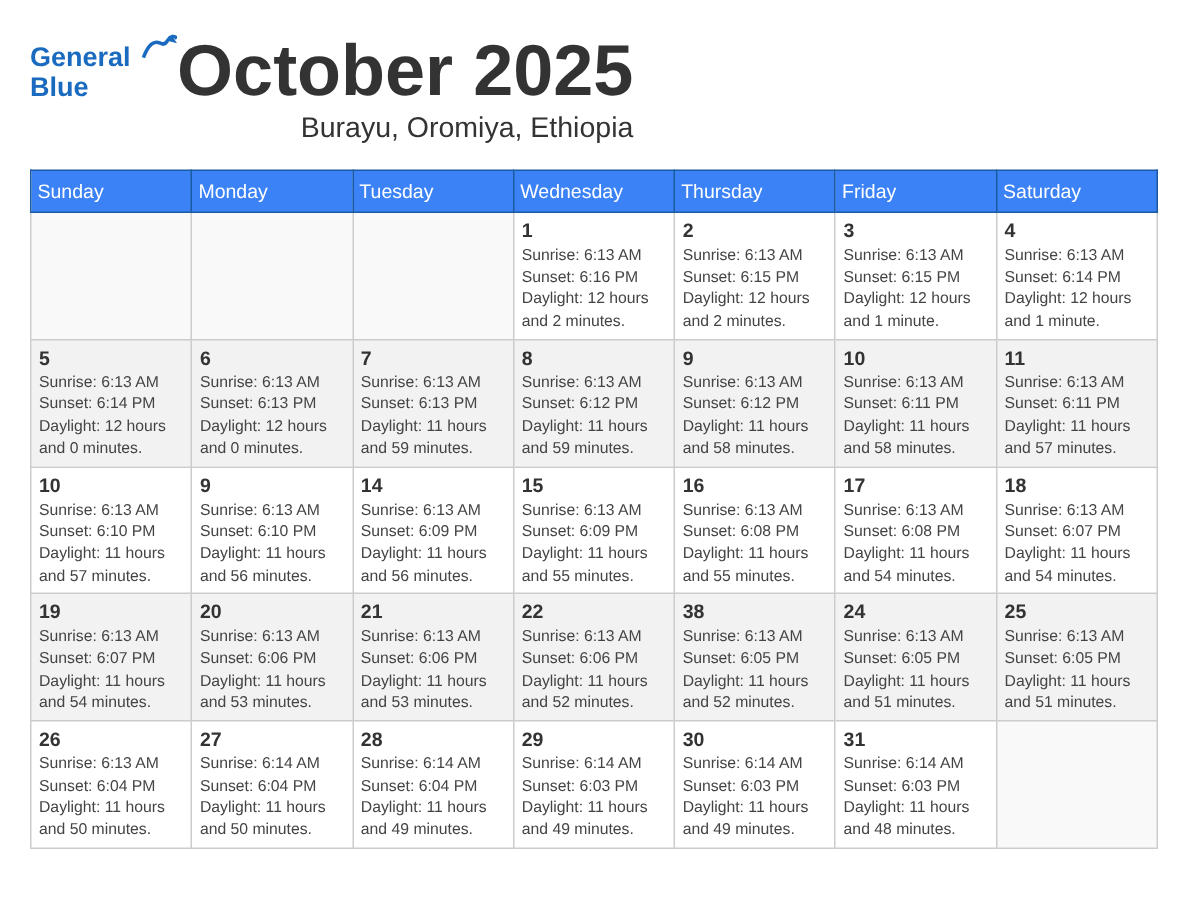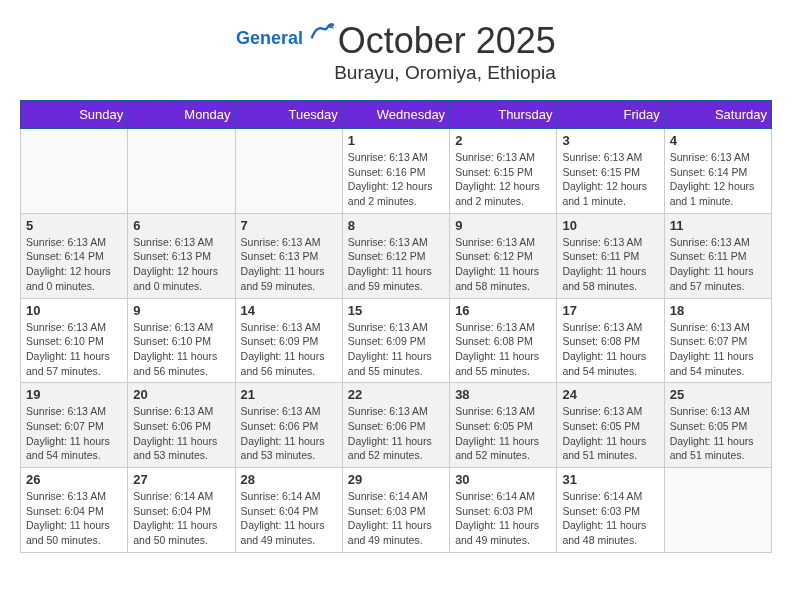--- a/index.html
+++ b/index.html
@@ -5,21 +5,21 @@
     * { box-sizing: border-box; margin: 0; padding: 0; }
     body {
       font-family: Arial, sans-serif;
       background: #fff;
       width: 792px;
       min-height: 612px;
       padding: 20px;
     }
     .header {
       display: flex;
-      justify-content: center;
+      justify-content: flex-start;
       align-items: flex-start;
       margin-bottom: 16px;
     }
     .logo {
       display: flex;
       align-items: center;
     }
     .logo-text {
       font-size: 18px;
       font-weight: bold;
@@ -31,38 +31,38 @@
     }
     .logo-icon {
       width: 24px;
       height: 24px;
       margin-left: 2px;
     }
     .title-section {
       text-align: right;
     }
     .month-title {
-      font-size: 36px;
-      font-weight: 400;
+      font-size: 48px;
+      font-weight: 700;
       color: #333;
     }
     .subtitle {
       font-size: 19px;
       color: #333;
     }
     .calendar {
       width: 100%;
       border-collapse: collapse;
       border: 1px solid #ccc;
     }
     .calendar th {
-      background-color: #6d28d9;
+      background-color: #3b82f6;
       color: #fff;
       padding: 6px 4px;
-      text-align: right;
+      text-align: left;
       font-size: 13px;
       font-weight: normal;
       border: 1px solid #1a5aa0;
     }
     .calendar td {
       vertical-align: top;
       padding: 4px 5px;
       border: 1px solid #ccc;
       width: calc(100% / 7);
       min-height: 80px;
@@ -94,20 +94,21 @@
 <div class="header">
   <div class="logo">
     <div>
       <div class="logo-text">
         <span>General</span>
         <svg class="logo-icon" viewBox="0 0 30 24" xmlns="http://www.w3.org/2000/svg">
           <path d="M2 20 Q8 4 16 8 Q20 10 22 6 Q26 0 30 4" stroke="#1a6bbf" stroke-width="3" fill="none"></path>
           <polygon points="26,2 30,8 22,6" fill="#1a6bbf"></polygon>
         </svg>
       </div>
+      <div class="logo-text" style="color:#1a6bbf;">Blue</div>
     </div>
   </div>
   <div class="title-section">
     <div class="month-title">October 2025</div>
     <div class="subtitle">Burayu, Oromiya, Ethiopia</div>
   </div>
 </div>
 
 <table class="calendar">
   <thead>

